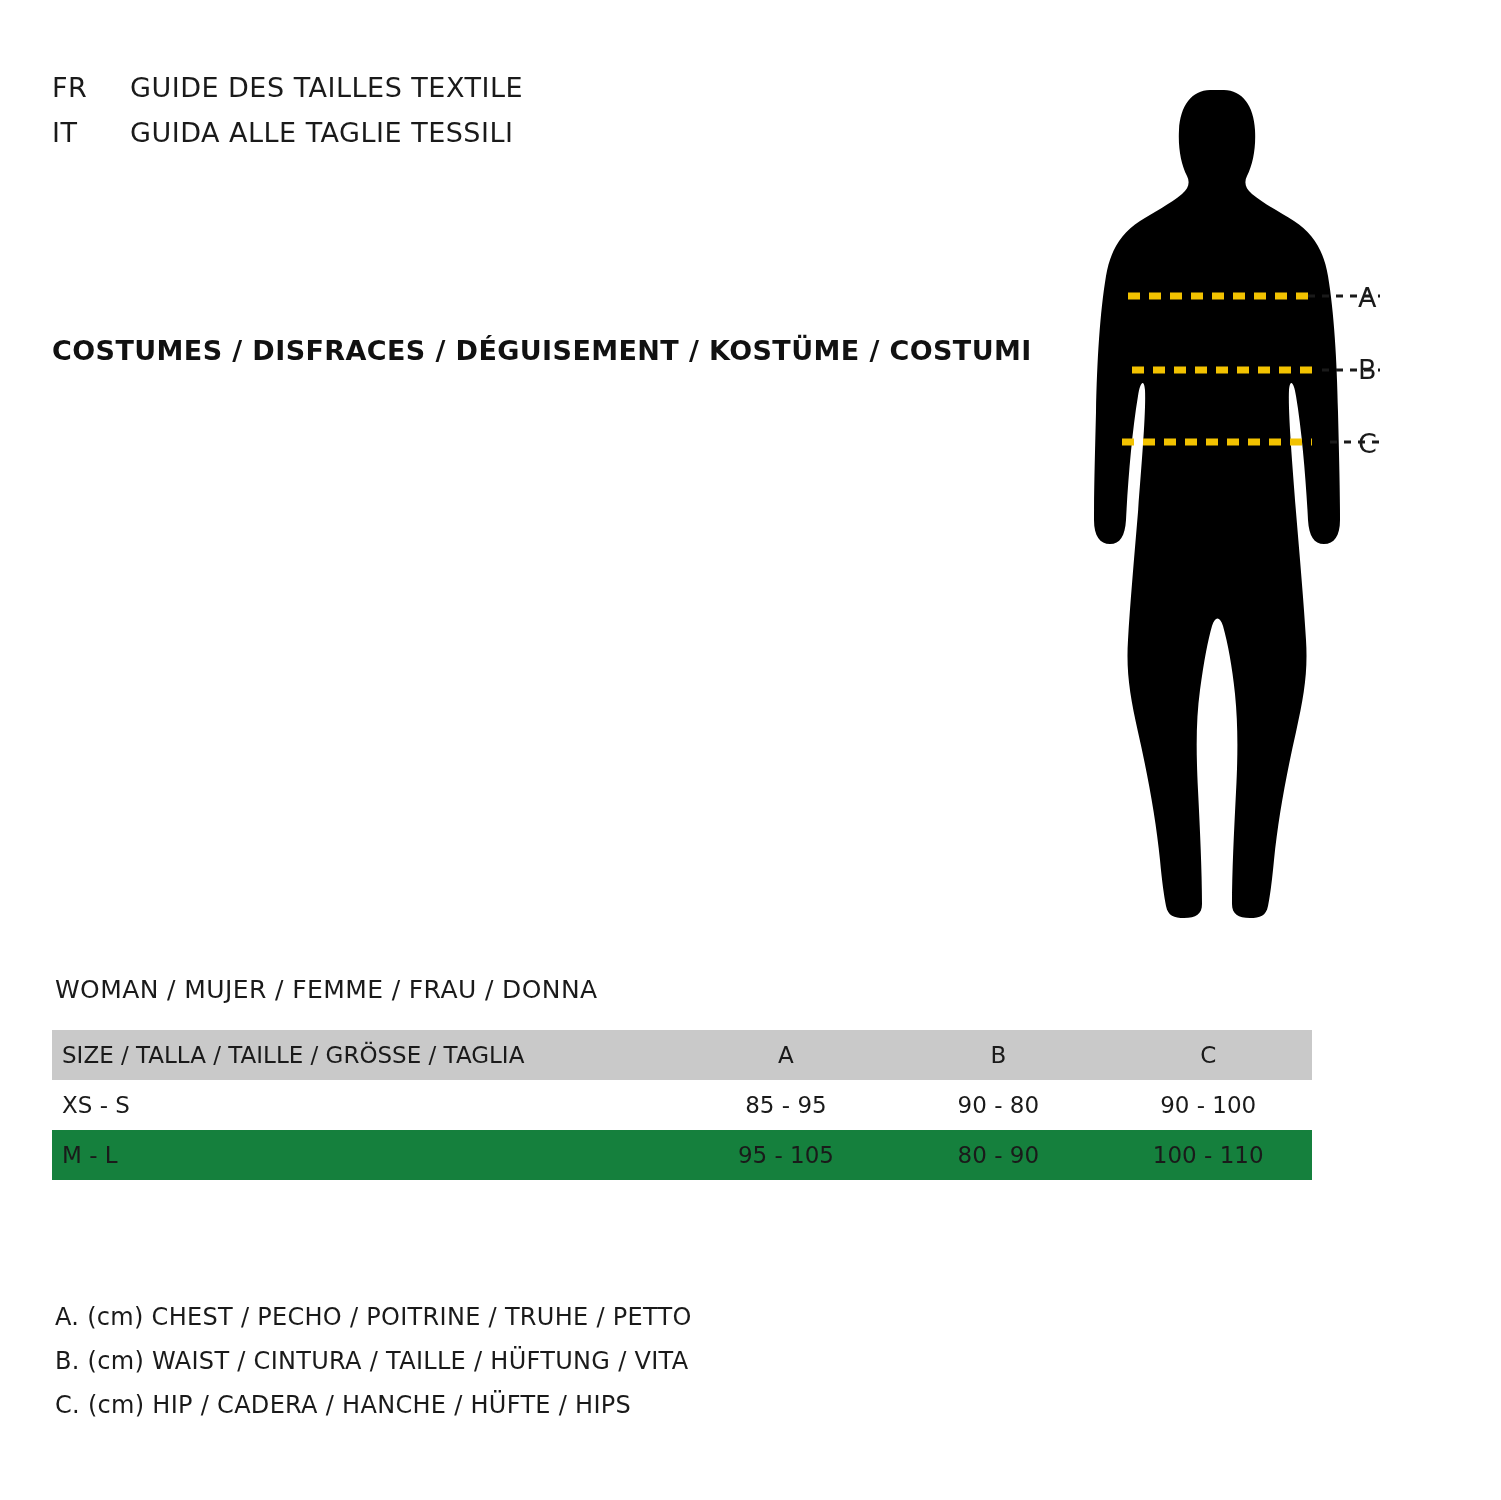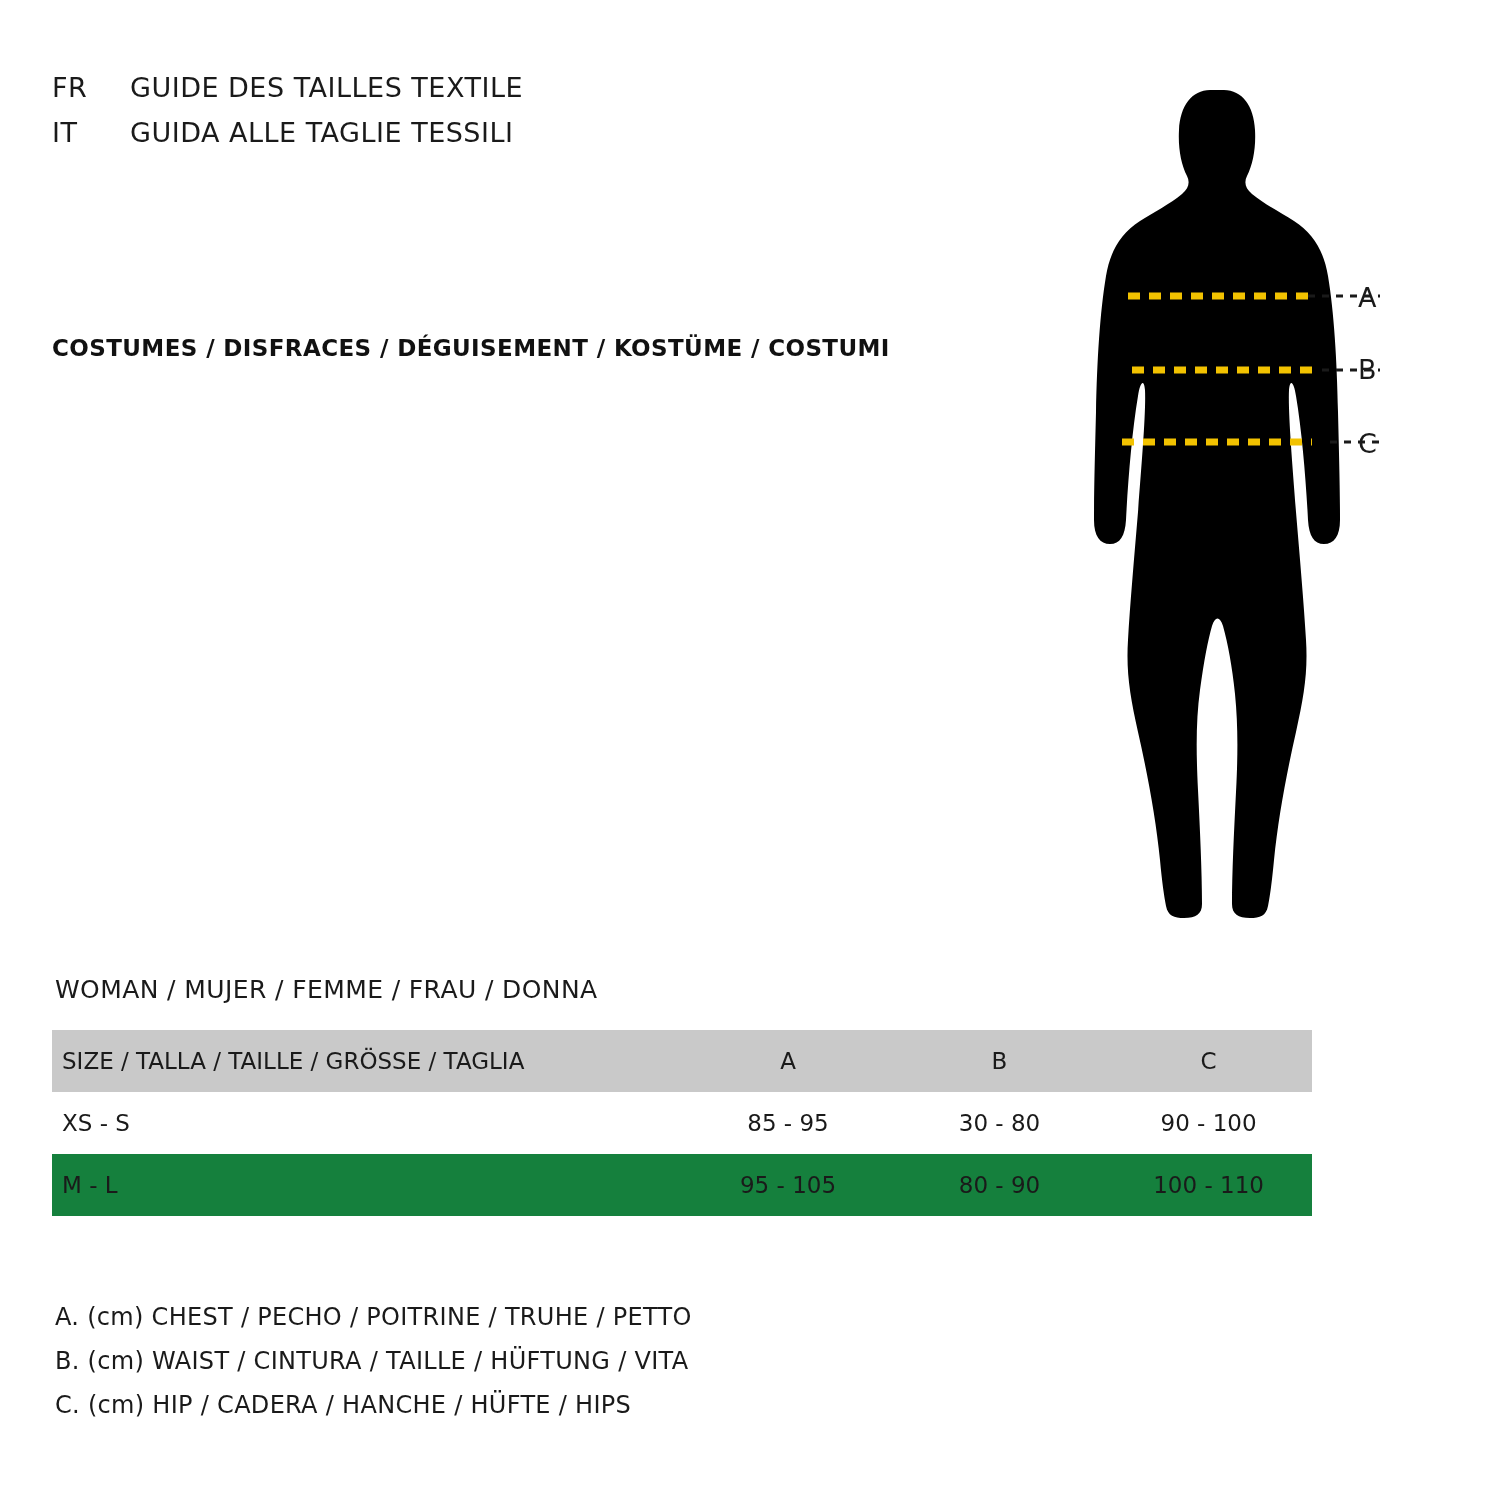--- a/index.html
+++ b/index.html
@@ -36,21 +36,21 @@
   }
   .lang-text {
     font-size: 27px;
     letter-spacing: 0.5px;
     color: #1a1a1a;
   }
   .costumes-line {
     position: absolute;
     left: 52px;
     top: 335px;
-    font-size: 23px;
+    font-size: 27px;
     font-weight: bold;
     letter-spacing: 0.4px;
     color: #111111;
   }
 
   
   .figure-area {
     position: absolute;
     left: 1050px;
     top: 60px;
@@ -85,21 +85,21 @@
     position: absolute;
     left: 52px;
     top: 1030px;
     width: 1260px;
     border-collapse: collapse;
     font-size: 23px;
     color: #1a1a1a;
   }
   table.size-table th,
   table.size-table td {
-    padding: 12px;
+    padding: 6px;
     height: 38px;
     font-weight: normal;
     text-align: center;
     vertical-align: middle;
   }
   table.size-table th.first-col,
   table.size-table td.first-col {
     text-align: left;
     padding-left: 10px;
     width: 620px;
@@ -224,21 +224,21 @@
       <th class="first-col">SIZE / TALLA / TAILLE / GRÖSSE / TAGLIA</th>
       <th>A</th>
       <th>B</th>
       <th>C</th>
     </tr>
   </thead>
   <tbody>
     <tr class="odd">
       <td class="first-col">XS - S</td>
       <td>85 - 95</td>
-      <td>30 - 80</td>
+      <td>90 - 80</td>
       <td>90 - 100</td>
     </tr>
     <tr class="even">
       <td class="first-col">M - L</td>
       <td>95 - 105</td>
       <td>80 - 90</td>
       <td>100 - 110</td>
     </tr>
   </tbody>
 </table>

